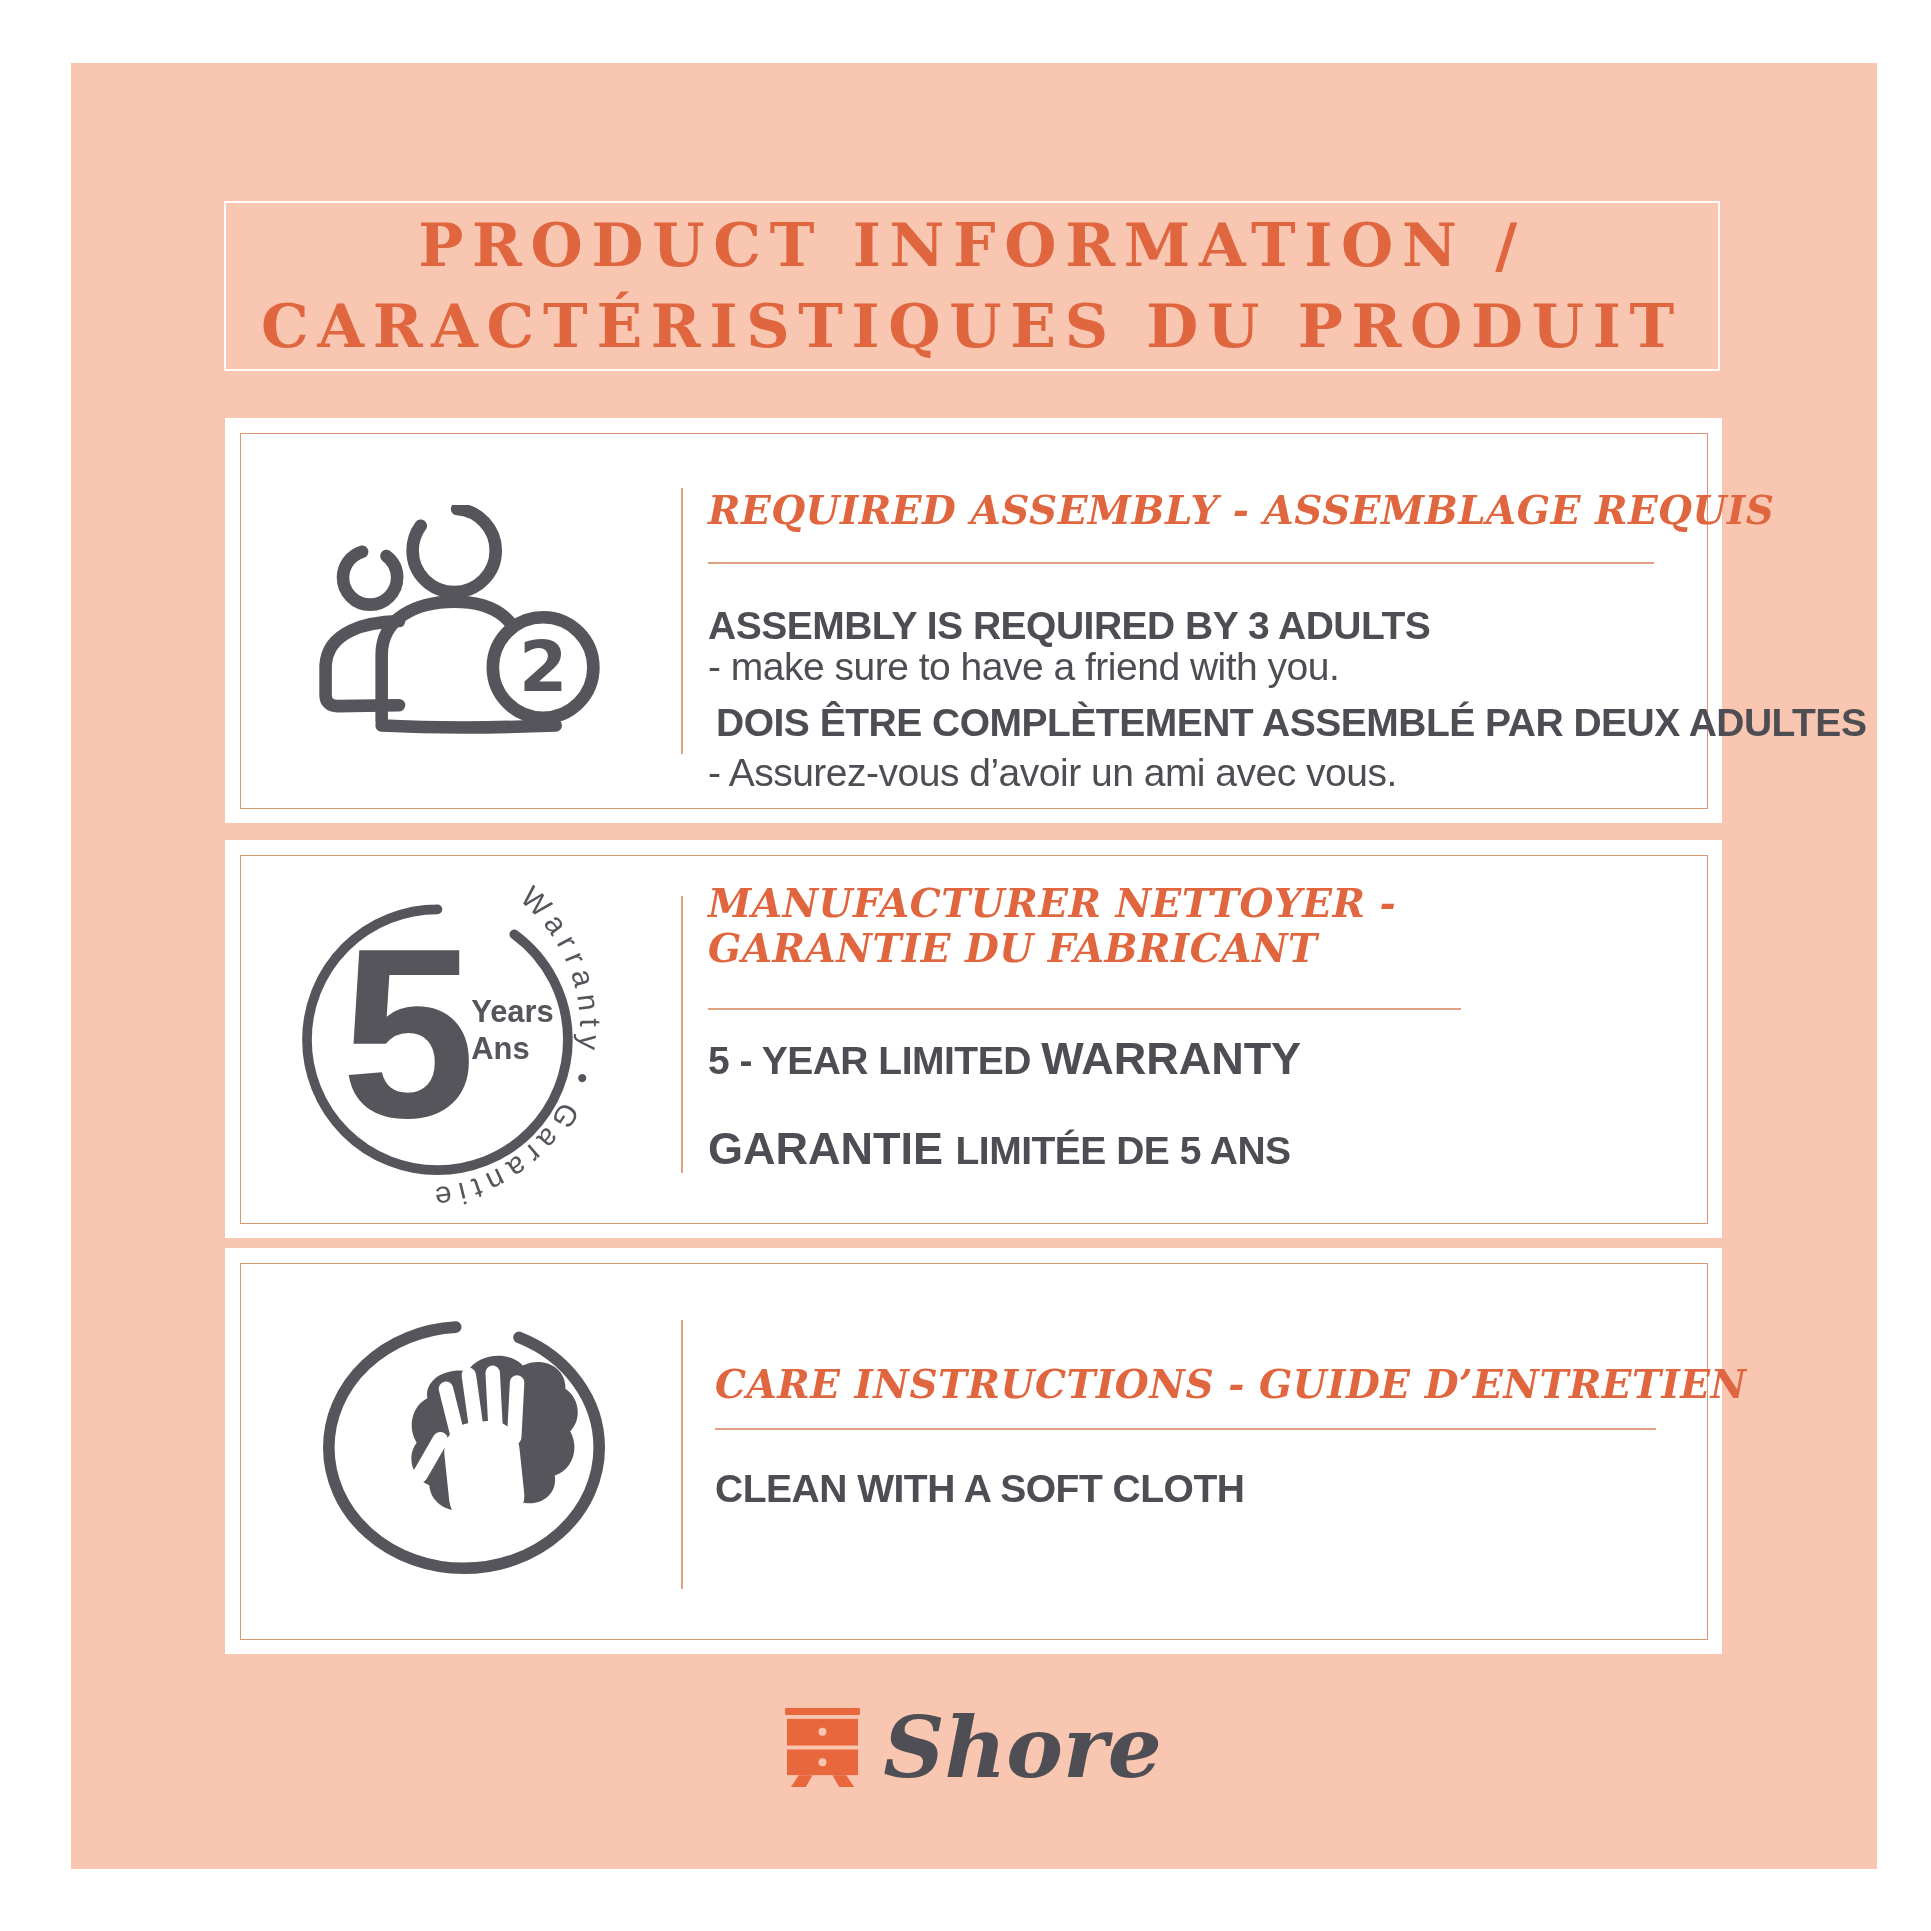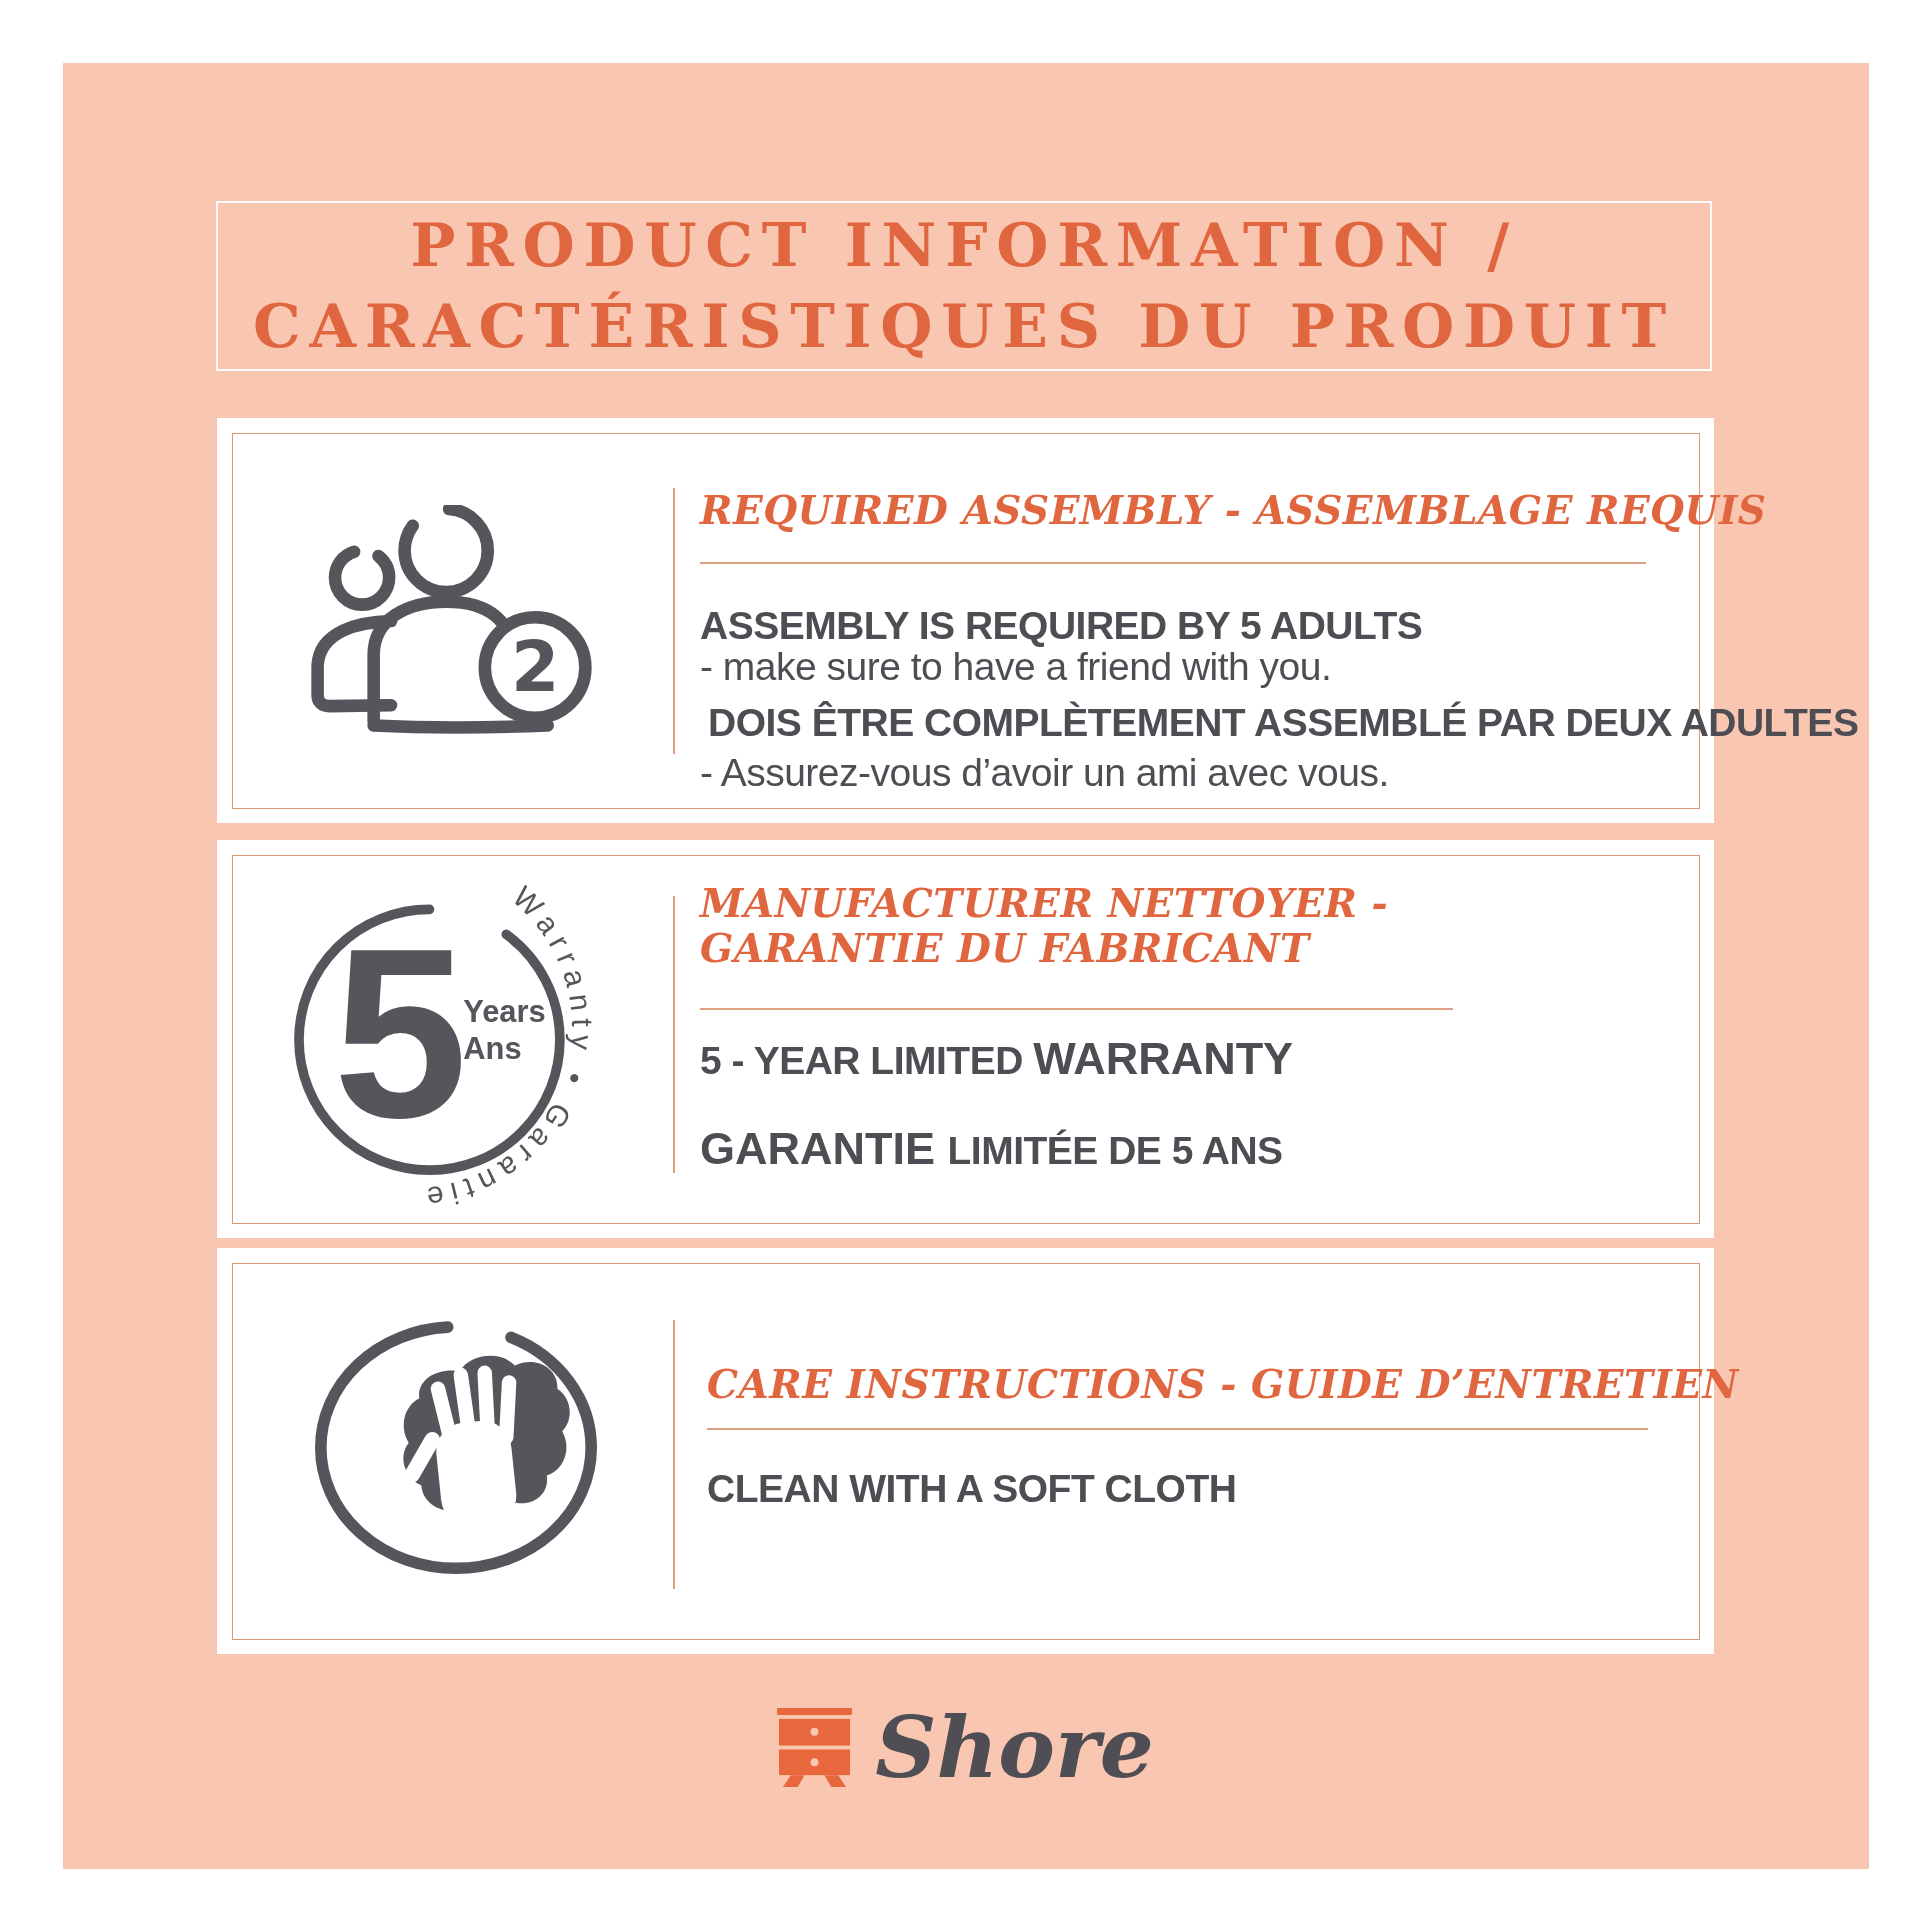--- a/index.html
+++ b/index.html
@@ -2,21 +2,21 @@
 <html><head>
 <meta charset="utf-8">
 <style>
   * { margin: 0; padding: 0; box-sizing: border-box; }
   html, body { background: #ffffff; }
   body {
     width: 1931px; height: 1931px;
     font-family: "Liberation Sans", "DejaVu Sans", sans-serif;
     position: relative;
   }
-  .canvas { position: absolute; left: 0; top: 0; width: 1766px; height: 1931px; background: #ffffff; }
+  .canvas { position: absolute; left: 8px; top: 0; width: 1766px; height: 1931px; background: #ffffff; }
   .peach-panel {
     position: absolute; left: 63px; top: 63px; width: 1806px; height: 1806px;
     background: #f9c6b1;
   }
 
   
   .title-box {
     position: absolute; left: 216px; top: 201px; width: 1496px; height: 170px;
     border: 2.9px solid rgba(255,255,255,0.95);
     display: flex; flex-direction: column; align-items: center; justify-content: center;
@@ -103,21 +103,21 @@
 
       <circle cx="237" cy="168" r="52" fill="#ffffff" stroke="#55555b" stroke-width="13"></circle>
       <text x="237" y="192" text-anchor="middle" font-size="72" font-weight="bold" font-family="DejaVu Sans, Liberation Sans, sans-serif" fill="#55555b">2</text>
     </svg>
 
     <div class="vdivider" style="left:456px; top:70px; height:266px;"></div>
 
     <div class="card-heading" style="left:483px; top:70px;">REQUIRED ASSEMBLY - ASSEMBLAGE REQUIS</div>
     <div class="hrule" style="left:483px; top:144px; width:946px;"></div>
 
-    <div class="body-line b" style="left:483px; top:187px;">ASSEMBLY IS REQUIRED BY 5 ADULTS</div>
+    <div class="body-line b" style="left:483px; top:187px;">ASSEMBLY IS REQUIRED BY 3 ADULTS</div>
     <div class="body-line" style="left:483px; top:228px;">- make sure to have a friend with you.</div>
     <div class="body-line b" style="left:483px; top:284px;margin-left:8px;">DOIS ÊTRE COMPLÈTEMENT ASSEMBLÉ PAR DEUX ADULTES</div>
     <div class="body-line" style="left:483px; top:334px;">- Assurez-vous d’avoir un ami avec vous.</div>
   </div>
 
   <div class="card card-2">
     <div class="card-inner-border"></div>
 
     <svg class="icon-svg" style="left:53px; top:21px;" width="372" height="372" viewBox="0 0 385 385">
 

